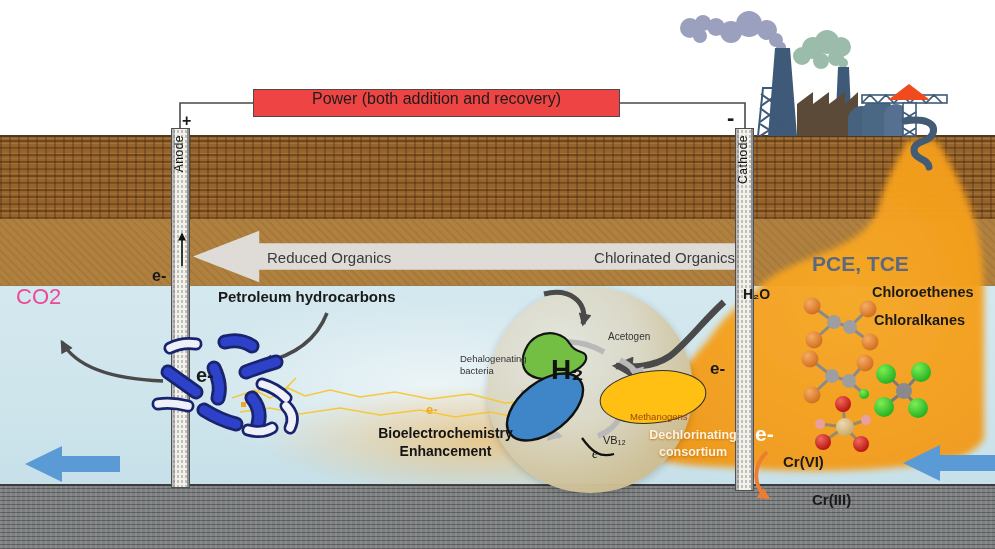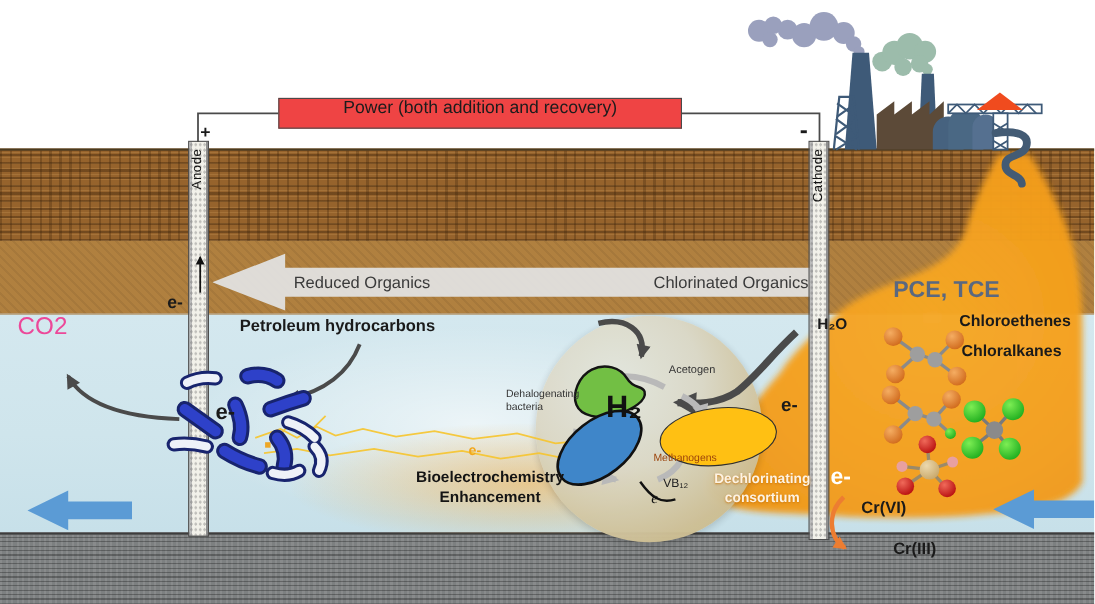--- a/index.html
+++ b/index.html
@@ -72,21 +72,21 @@
   .electroactive{left:202px;top:437px;width:110px;font-size:14px;font-weight:bold;
     color:#3d85c8;white-space:normal;line-height:1.3;}
   .bioelectro{left:358px;top:424px;width:175px;font-size:14px;font-weight:bold;
     text-align:center;white-space:normal;line-height:1.3;color:#141414;}
   .e-orange{left:426px;top:402px;font-size:13px;font-weight:bold;color:#f2a71c;}
   .h2o{left:702px;top:286px;font-size:14px;font-weight:bold;padding-left:41px;}
   .e-cathode{left:710px;top:359px;font-size:17px;font-weight:bold;}
   .h2{left:551px;top:354px;font-size:28px;font-weight:bold;color:#111;}
   .dehalo{left:460px;top:319px;width:82px;font-size:9.5px;color:#333;white-space:normal;line-height:1.25;margin-top:34px;}
   .acetogen{left:608px;top:331px;font-size:10px;color:#333;}
-  .methanogens{left:594px;top:411px;font-size:9.5px;color:#9c440c;}
+  .methanogens{left:630px;top:411px;font-size:9.5px;color:#9c440c;}
   .vb12{left:603px;top:434px;font-size:11px;color:#222;}
   .e-small{left:592px;top:446px;font-size:14px;font-style:italic;font-family:"Liberation Serif",serif;color:#111;}
   .dechlor{left:634px;top:427px;width:118px;font-size:12.5px;font-weight:bold;text-align:center;
     white-space:normal;line-height:1.35;color:#fdf3e3;text-shadow:0 1px 2px rgba(200,110,0,.85);}
   .pce-tce{left:812px;top:252px;font-size:21px;font-weight:bold;color:#5a6880;}
   .chloroethenes{left:872px;top:284px;font-size:14.5px;font-weight:bold;}
   .chloralkanes{left:874px;top:312px;font-size:14.5px;font-weight:bold;}
   .e-white{left:755px;top:422px;font-size:21px;font-weight:bold;color:#ffffff;}
   .cr6{left:783px;top:453px;font-size:15px;font-weight:bold;}
   .cr3{left:812px;top:491px;font-size:15px;font-weight:bold;}

